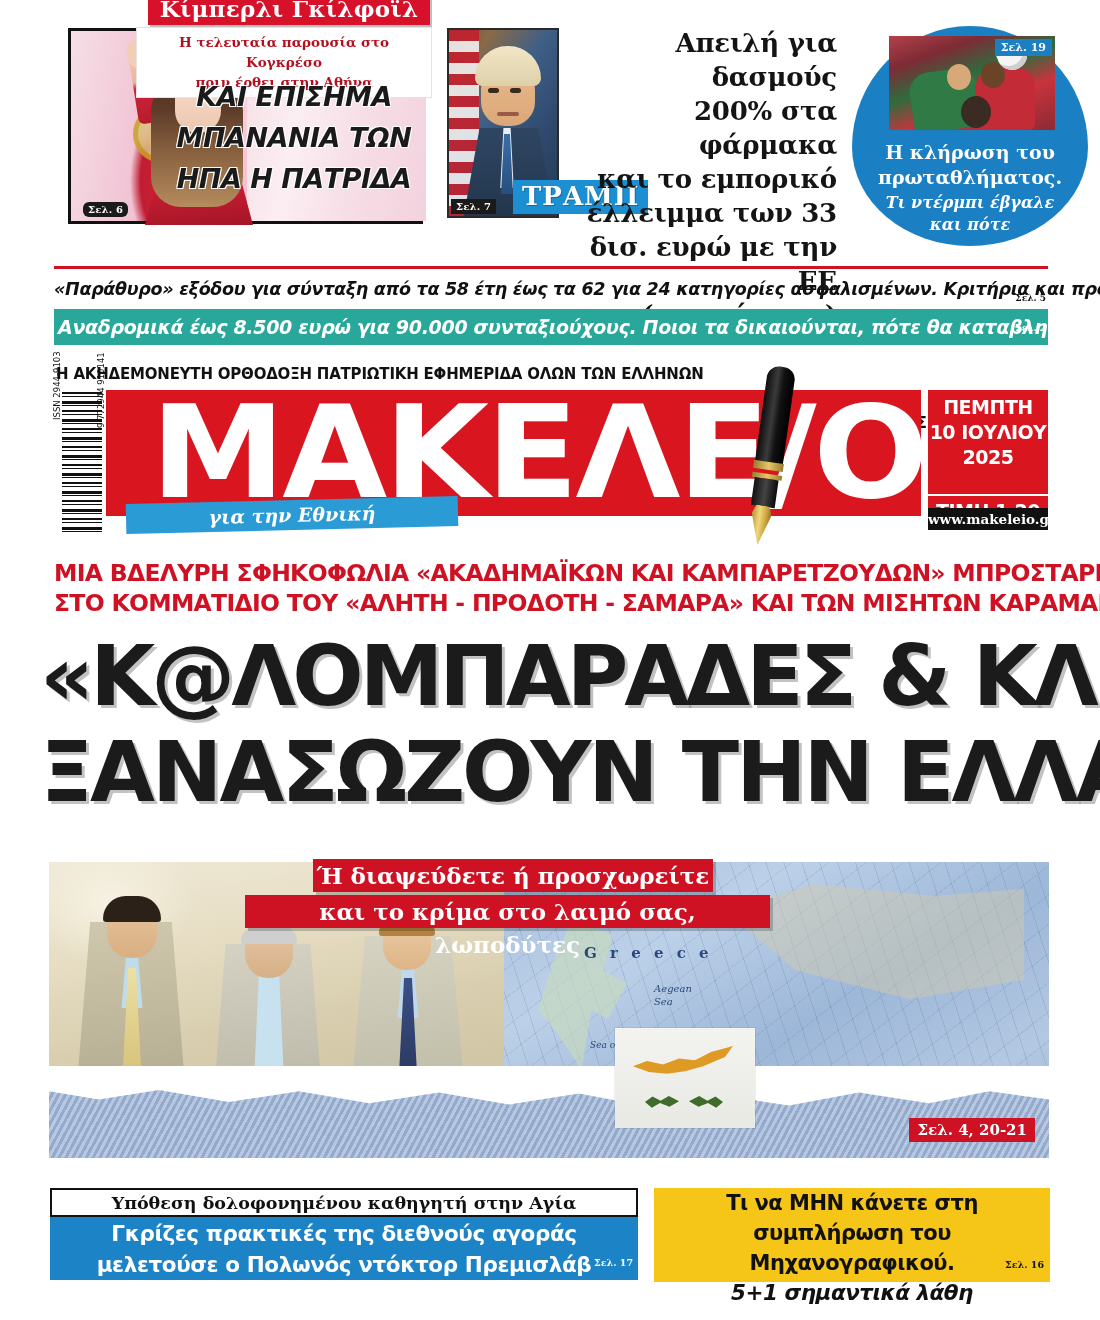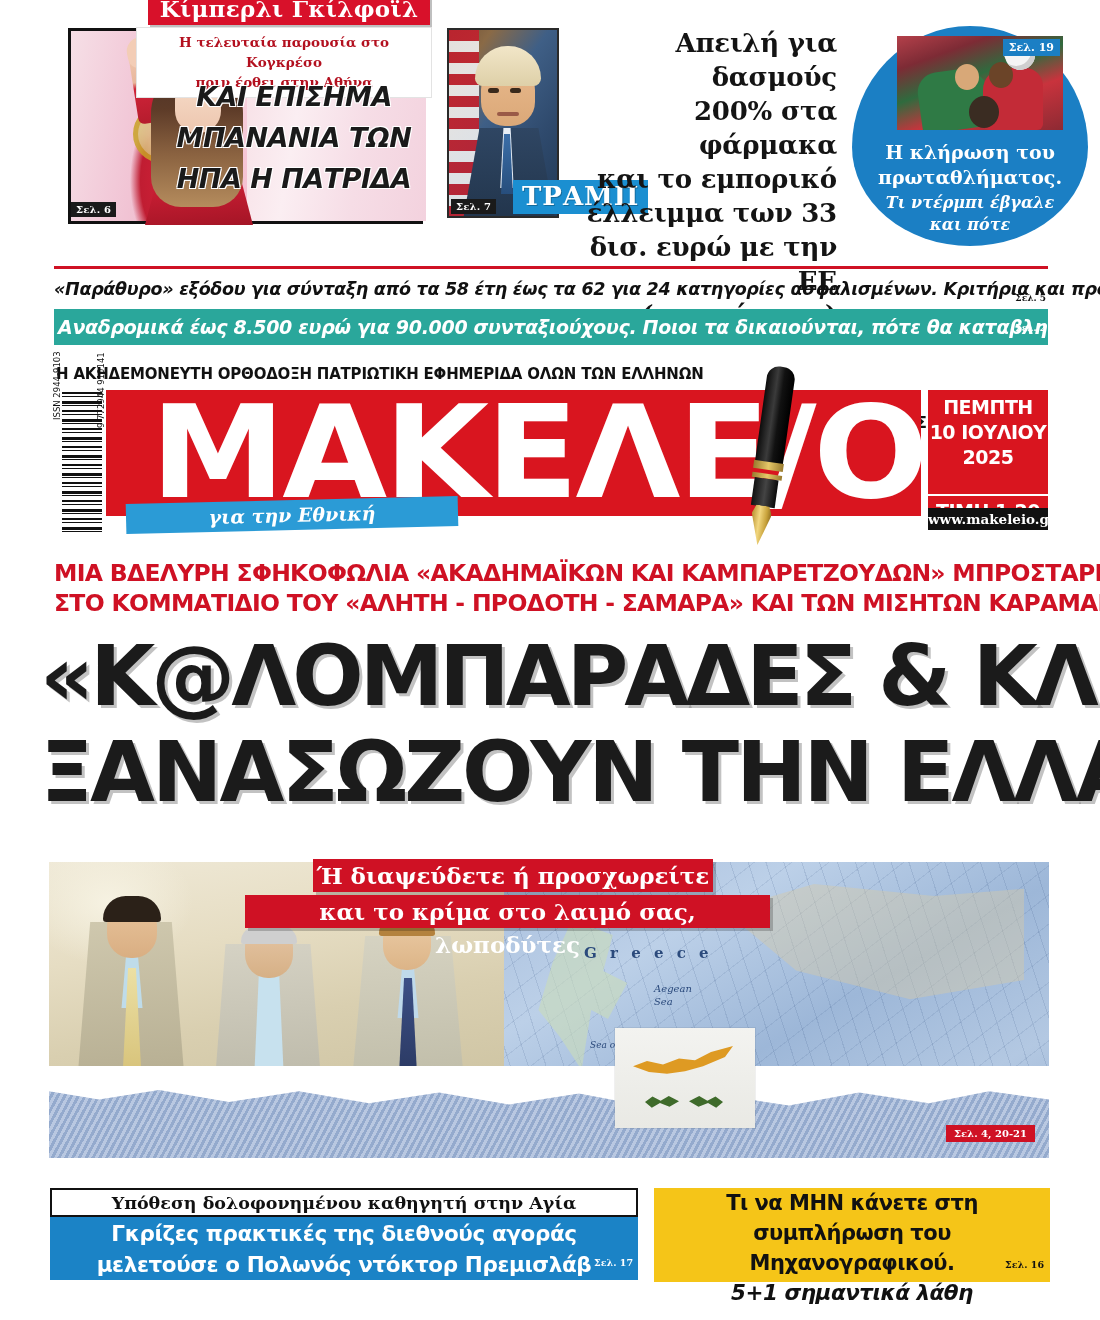--- a/index.html
+++ b/index.html
@@ -150,21 +150,20 @@
   .sport-circle {
     position:absolute; left:852px; top:26px; width:236px; height:220px;
     background:#1b7fc4; border-radius:50% 50% 50% 50% / 55% 55% 45% 45%;
   }
   .sport-photo {
     position:absolute; left:889px; top:36px; width:166px; height:94px;
     overflow:hidden;
     background:
       radial-gradient(circle 14px at 118px 16px,#f4f4f4 0 11px,rgba(0,0,0,0) 12px),
       linear-gradient(160deg,#b4404a 0%,#7d2b35 22%,#2f6b3e 44%,#c9333d 66%,#8d2a33 100%);
-    margin-left: 8px;
   }
   .sp-ball { position:absolute; left:108px; top:4px; width:30px; height:30px; background:#f5f5f5; border-radius:50%;
              box-shadow:inset -4px -4px 0 #cfcfcf; }
   .sp-p1 { position:absolute; left:22px; top:34px; width:72px; height:60px; background:#2f7a45; border-radius:20px 30px 6px 6px; transform:rotate(-8deg); }
   .sp-p2 { position:absolute; left:86px; top:32px; width:60px; height:62px; background:#c32b37; border-radius:22px 18px 6px 6px; }
   .sp-head1 { position:absolute; left:58px; top:28px; width:24px; height:26px; background:#d8a878; border-radius:50%; }
   .sp-head2 { position:absolute; left:92px; top:26px; width:24px; height:26px; background:#6b4428; border-radius:50%; }
   .sp-head3 { position:absolute; left:72px; top:60px; width:30px; height:32px; background:#3a2c22; border-radius:50%; }
   .sport-tag {
     position:absolute; right:3px; top:3px; background:#1b7fc4; color:#fff;
@@ -418,21 +417,21 @@
   .tear-white {
     position:absolute; left:0; bottom:32px; width:1000px; height:60px;
     background:#fff;
     clip-path:polygon(0 58%,5% 44%,11% 60%,18% 40%,25% 58%,32% 38%,39% 56%,46% 36%,
                       53% 54%,60% 32%,67% 52%,74% 34%,81% 56%,88% 38%,94% 58%,100% 44%,100% 100%,0 100%);
     transform:scaleY(-1); transform-origin:center;
   }
   .collage-tag {
     position:absolute; right:14px; bottom:16px; background:#cf1124; color:#fff;
     font-family:"DejaVu Serif","Liberation Serif",serif;
-    font-weight:700; font-size:10px; padding:3px 8px;
+    font-weight:700; font-size:15px; padding:3px 8px;
   }
 
   .overlay-1, .overlay-2 {
     position:absolute; background:#cf1124; color:#fff;
     font-family:"DejaVu Serif","Liberation Serif",serif;
     font-weight:700; text-align:center;
     box-shadow:3px 3px 0 rgba(0,0,0,.20);
   }
   .overlay-1 { left:313px; top:859px; width:400px; height:33px;
                font-size:23px; line-height:33px; }
@@ -481,21 +480,21 @@
     <div class="kim-box">
       <div class="kim-photo">
         <div class="kim-flagstripe"></div>
         <div class="kim-seal"></div>
         <div class="kim-arm"></div>
         <div class="kim-hand"></div>
         <div class="kim-dress"></div>
         <div class="kim-hair"></div>
         <div class="kim-face"></div>
       </div>
-      <div class="pagetag" style="left:0; bottom:4px;">Σελ. 6</div>
+      <div class="pagetag" style="left:12px; bottom:4px;border-radius:6px;">Σελ. 6</div>
     </div>
     <div class="kim-title">Κίμπερλι Γκίλφοϊλ</div>
     <div class="kim-sub">
       <div>Η τελευταία παρουσία στο Κογκρέσο</div>
       <div>πριν έρθει στην Αθήνα</div>
     </div>
     <div class="kim-head">
       <div>ΚΑΙ ΕΠΙΣΗΜΑ</div>
       <div>ΜΠΑΝΑΝΙΑ ΤΩΝ</div>
       <div>ΗΠΑ Η ΠΑΤΡΙΔΑ</div>

